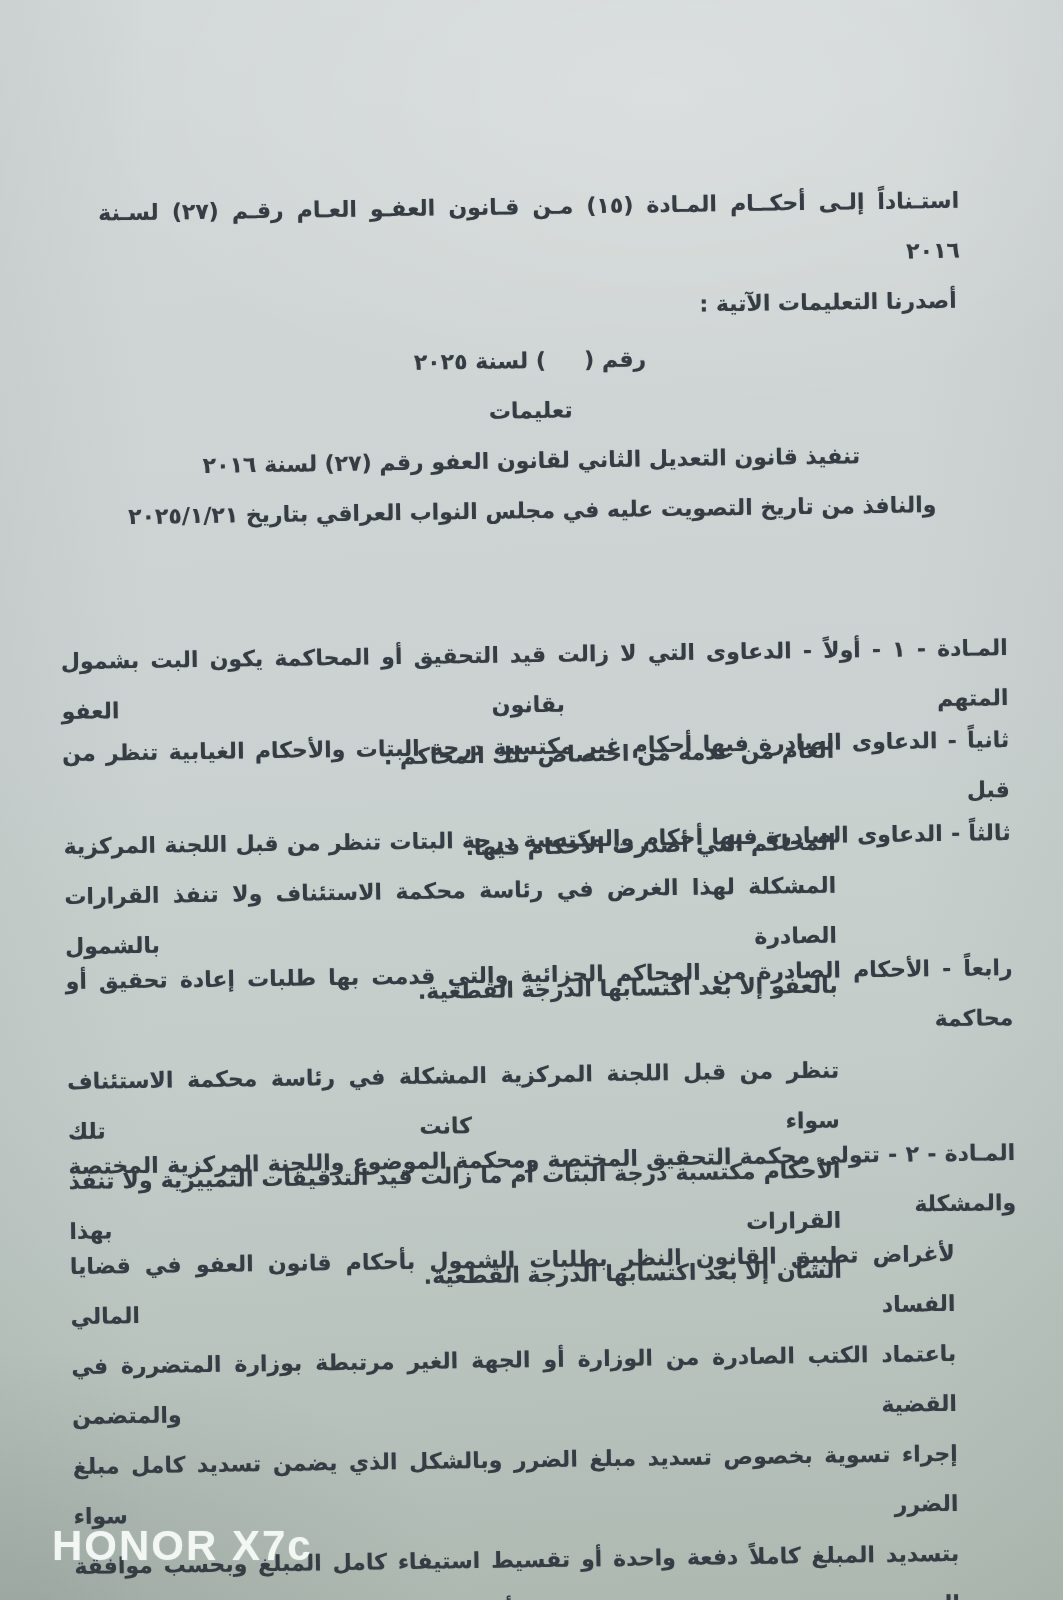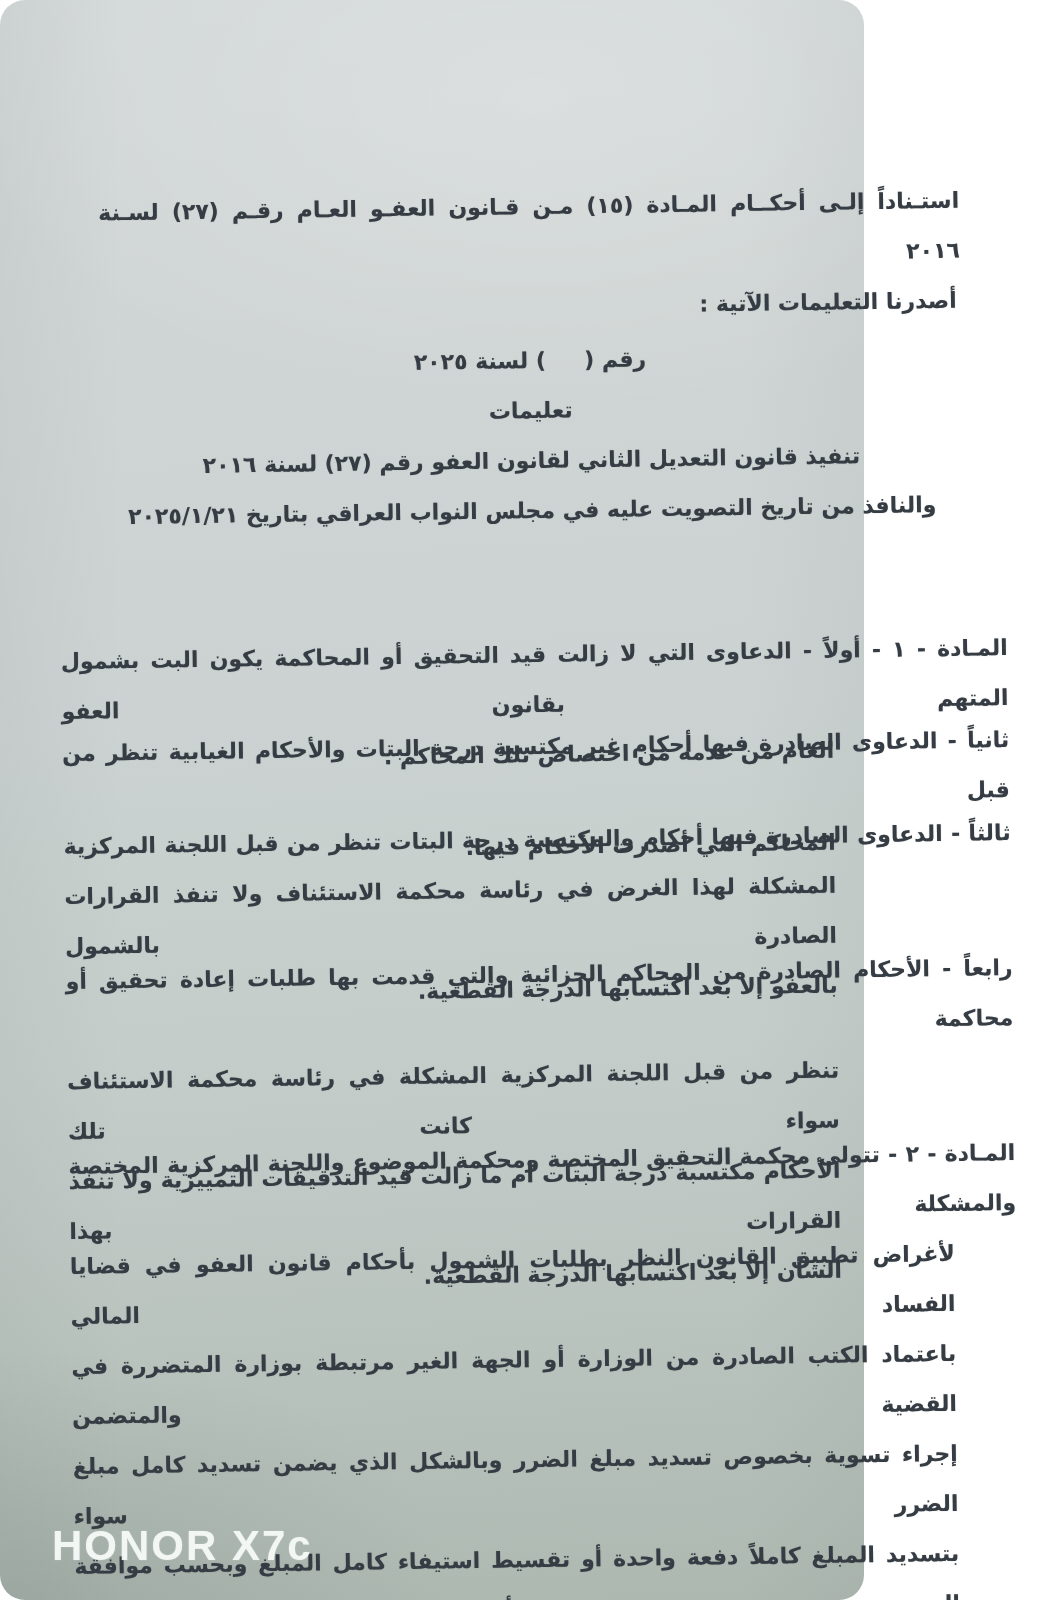--- a/index.html
+++ b/index.html
@@ -2,27 +2,26 @@
 <html lang="ar"><head>
 <meta charset="utf-8">
 <style>
   html,body{margin:0;padding:0;}
   body{
     width:1063px;height:1600px;overflow:hidden;position:relative;
     font-family:"DejaVu Sans",sans-serif;
   }
   
   .photo{
-    position:absolute;inset:0;width:864px;height:1600px;
+    position:absolute;inset:0;width:1063px;height:1600px;
     background:
       radial-gradient(ellipse 900px 500px at 62% 6%, rgba(255,255,255,0.20), rgba(255,255,255,0) 65%),
       radial-gradient(ellipse 700px 420px at 4% 100%, rgba(62,78,72,0.14), rgba(62,78,72,0) 60%),
       linear-gradient(90deg, rgba(84,96,92,0.06), rgba(84,96,92,0) 14%, rgba(84,96,92,0) 86%, rgba(84,96,92,0.05)),
       linear-gradient(177deg, #d3d8d8 0%, #cfd5d4 22%, #cbd2d1 45%, #c4cdca 65%, #bac4bf 82%, #b0bbb4 96%, #acb7b0 100%);
-    border-radius: 25px;
   }
   .doc{
     position:absolute;left:63px;top:0;width:947px;height:1600px;
     transform:rotate(-0.85deg);transform-origin:50% 50%;
     color:#363c43;font-weight:700;
     text-shadow:0 0 1px rgba(56,62,68,0.38);
   }
   .block{position:absolute;left:0;width:947px;line-height:50px;font-size:22px;}
   .preamble{top:182px;}
   .heading{top:336px;}

